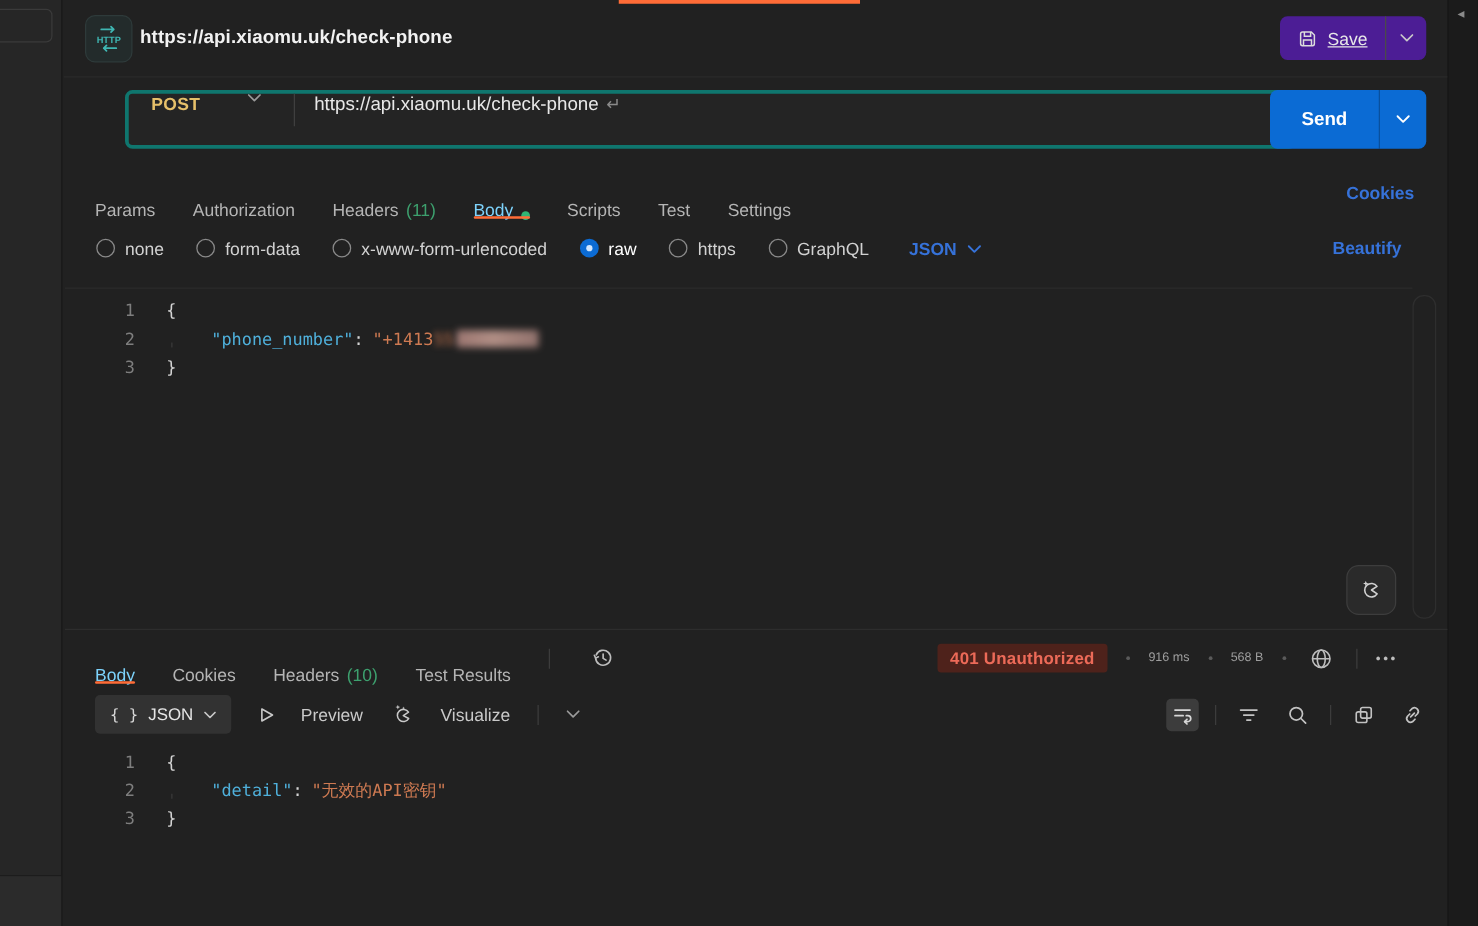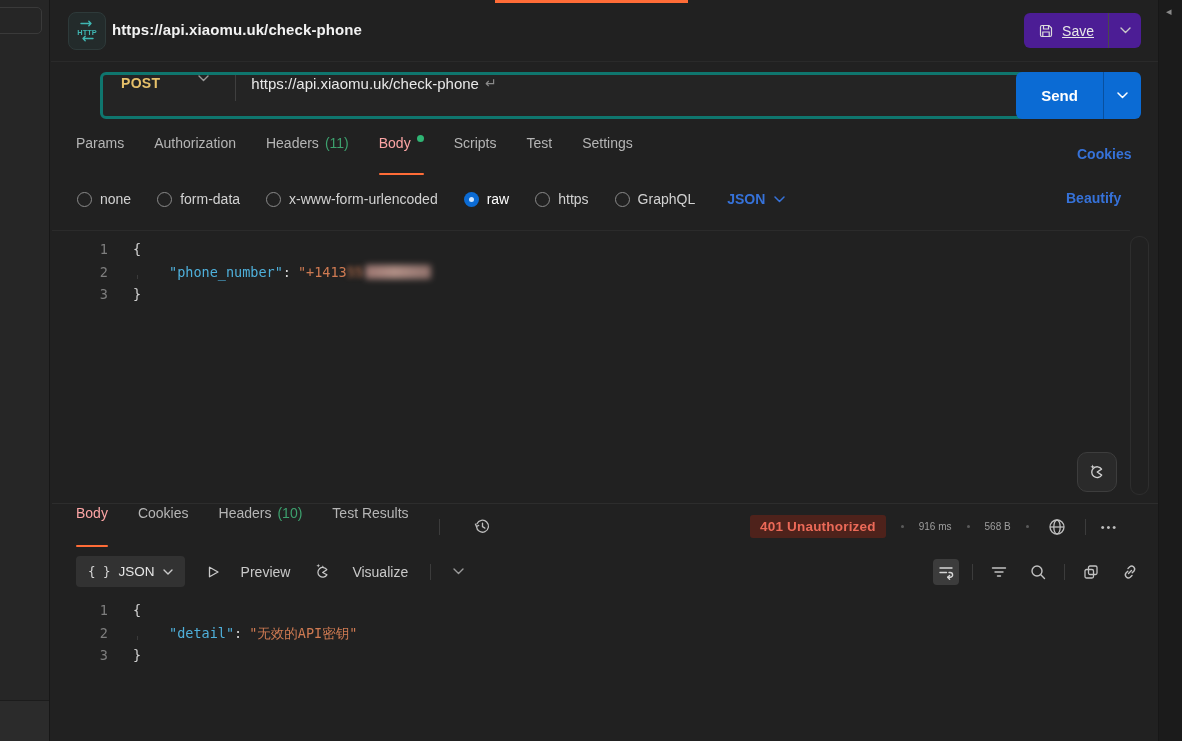--- a/index.html
+++ b/index.html
@@ -36,30 +36,30 @@
   .method { padding-left:18px; font-size:14px; font-weight:700; color:#e6c06a; letter-spacing:.3px; }
   .method-caret { margin-left:38px; display:flex; }
   .url-sep { width:1px; height:26px; background:#3f3f3f; margin-left:26px; }
   .url-text { margin-left:15px; font-size:15px; color:#e8e8e8; }
   .return-sym { color:#8a8a8a; font-size:14px; margin-left:6px; }
   .send-btn { position:absolute; left:1016px; top:72px; height:47px; display:flex; background:#0b6bd4; border-radius:6px; overflow:hidden; }
   .send-main { width:87px; display:flex; align-items:center; justify-content:center; font-size:15px; font-weight:700; color:#fff; cursor:pointer; }
   .send-caret { width:38px; display:flex; align-items:center; justify-content:center; border-left:1px solid rgba(0,0,0,.25); cursor:pointer; }
   
   .tabs-row { position:absolute; left:76px; top:135px; height:41px; display:flex; gap:30px; align-items:center; }
-  .tab { position:relative; height:41px; display:flex; align-items:flex-start; gap:6px; font-size:14px; color:#b5b5b5; cursor:pointer; }
+  .tab { position:relative; height:41px; display:flex; align-items:flex-end; gap:6px; font-size:14px; color:#b5b5b5; cursor:pointer; }
   .tab .count { color:#3da06e; }
-  .tab.active { color:#fca5a5; }
+  .tab.active { color:#7dd3fc; }
   .tab.active::after { content:""; position:absolute; left:0; right:0; bottom:1px; height:2px; background:#ff6c37; border-radius:1px; }
   .dot-green { width:7px; height:7px; border-radius:50%; background:#2fb574; }
   .link-blue { color:#3672d9; font-size:14px; font-weight:700; cursor:pointer; }
   .cookies-link { position:absolute; left:1077px; top:146px; }
   
   .radio-row { position:absolute; left:77px; top:182px; height:34px; display:flex; align-items:center; gap:26px; }
-  .radio-item { display:flex; align-items:flex-end; gap:8px; font-size:14px; color:#d2d2d2; cursor:pointer; }
+  .radio-item { display:flex; align-items:flex-start; gap:8px; font-size:14px; color:#d2d2d2; cursor:pointer; }
   .radio-circle { width:15px; height:15px; border-radius:50%; border:1px solid #8a8a8a; background:transparent; }
   .radio-item.selected .radio-circle { border:none; background:#0b6bd4; position:relative; }
   .radio-item.selected .radio-circle::after { content:""; position:absolute; left:5px; top:5px; width:5px; height:5px; border-radius:50%; background:#cfe6ff; }
   .radio-item.selected { color:#ffffff; }
   .format-select { display:flex; align-items:center; gap:9px; color:#3672d9; font-size:14px; font-weight:700; margin-left:6px; cursor:pointer; }
   .beautify-link { position:absolute; left:1066px; top:190px; }
   
   .editor { position:absolute; left:52px; width:1078px; font-family:"DejaVu Sans Mono", monospace; font-size:13.5px; }
   .editor1 { top:230px; height:273px; border-top:1px solid #2b2b2b; padding-top:7px; }
   .editor2 { top:594px; height:147px; padding-top:5px; }

